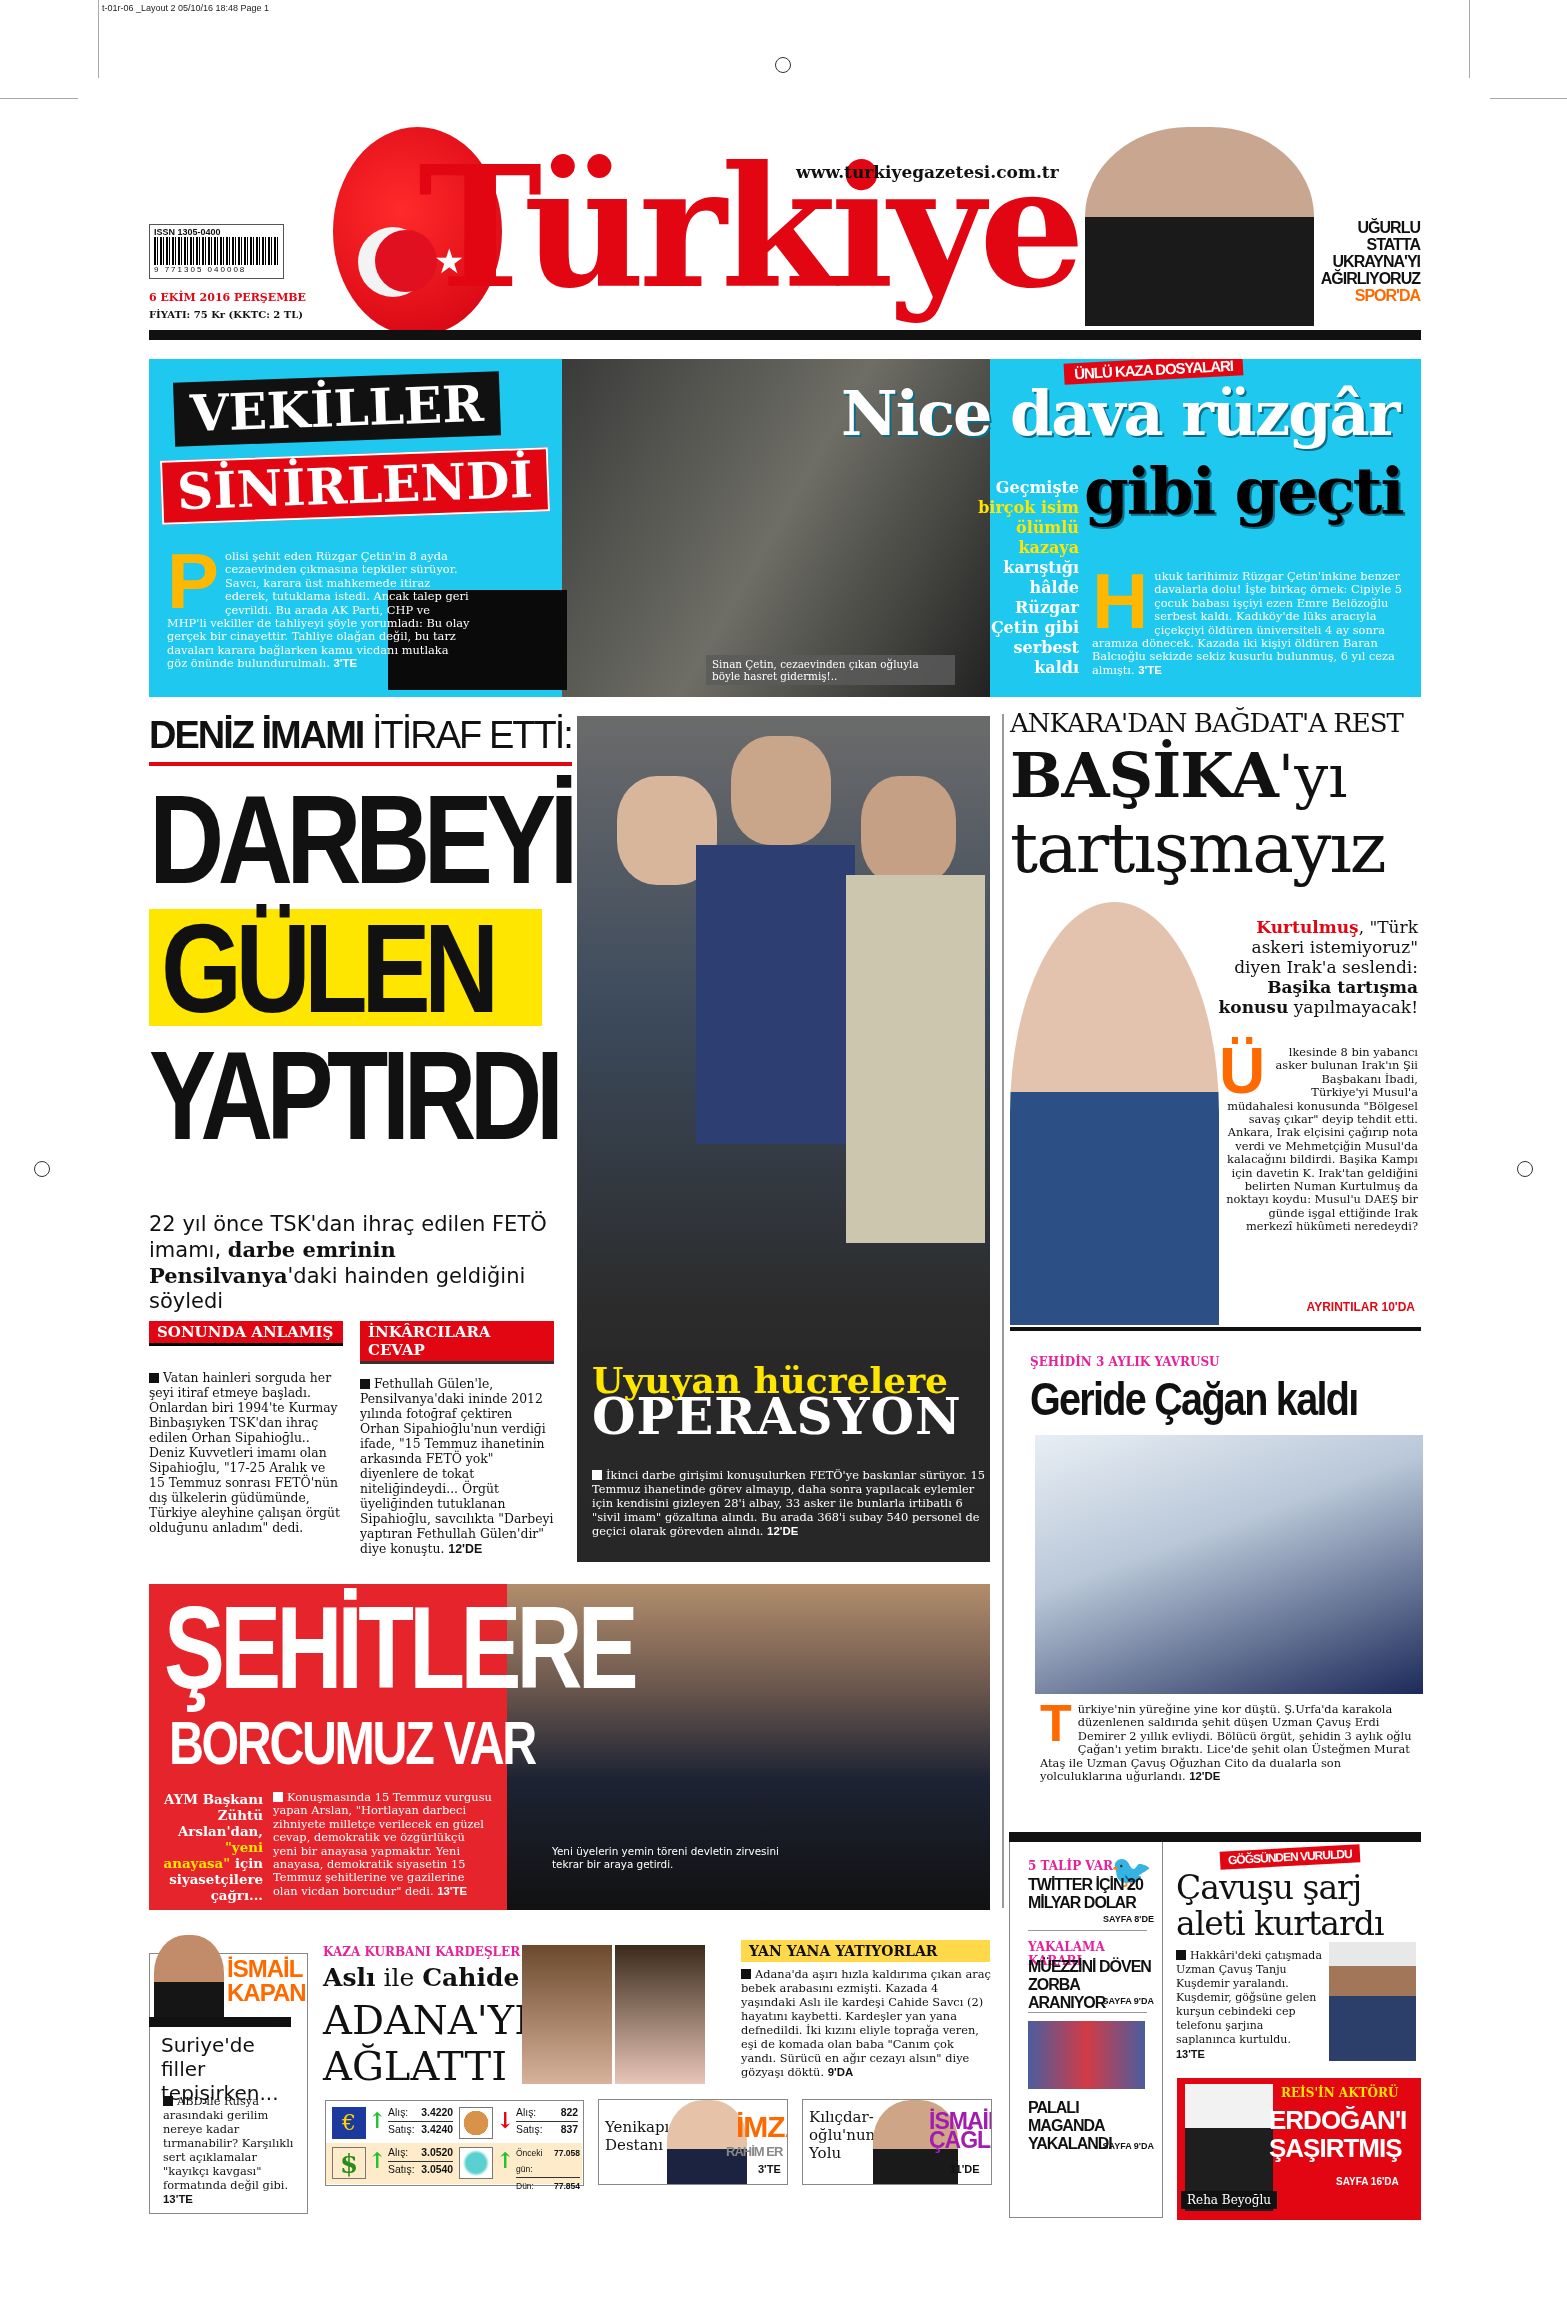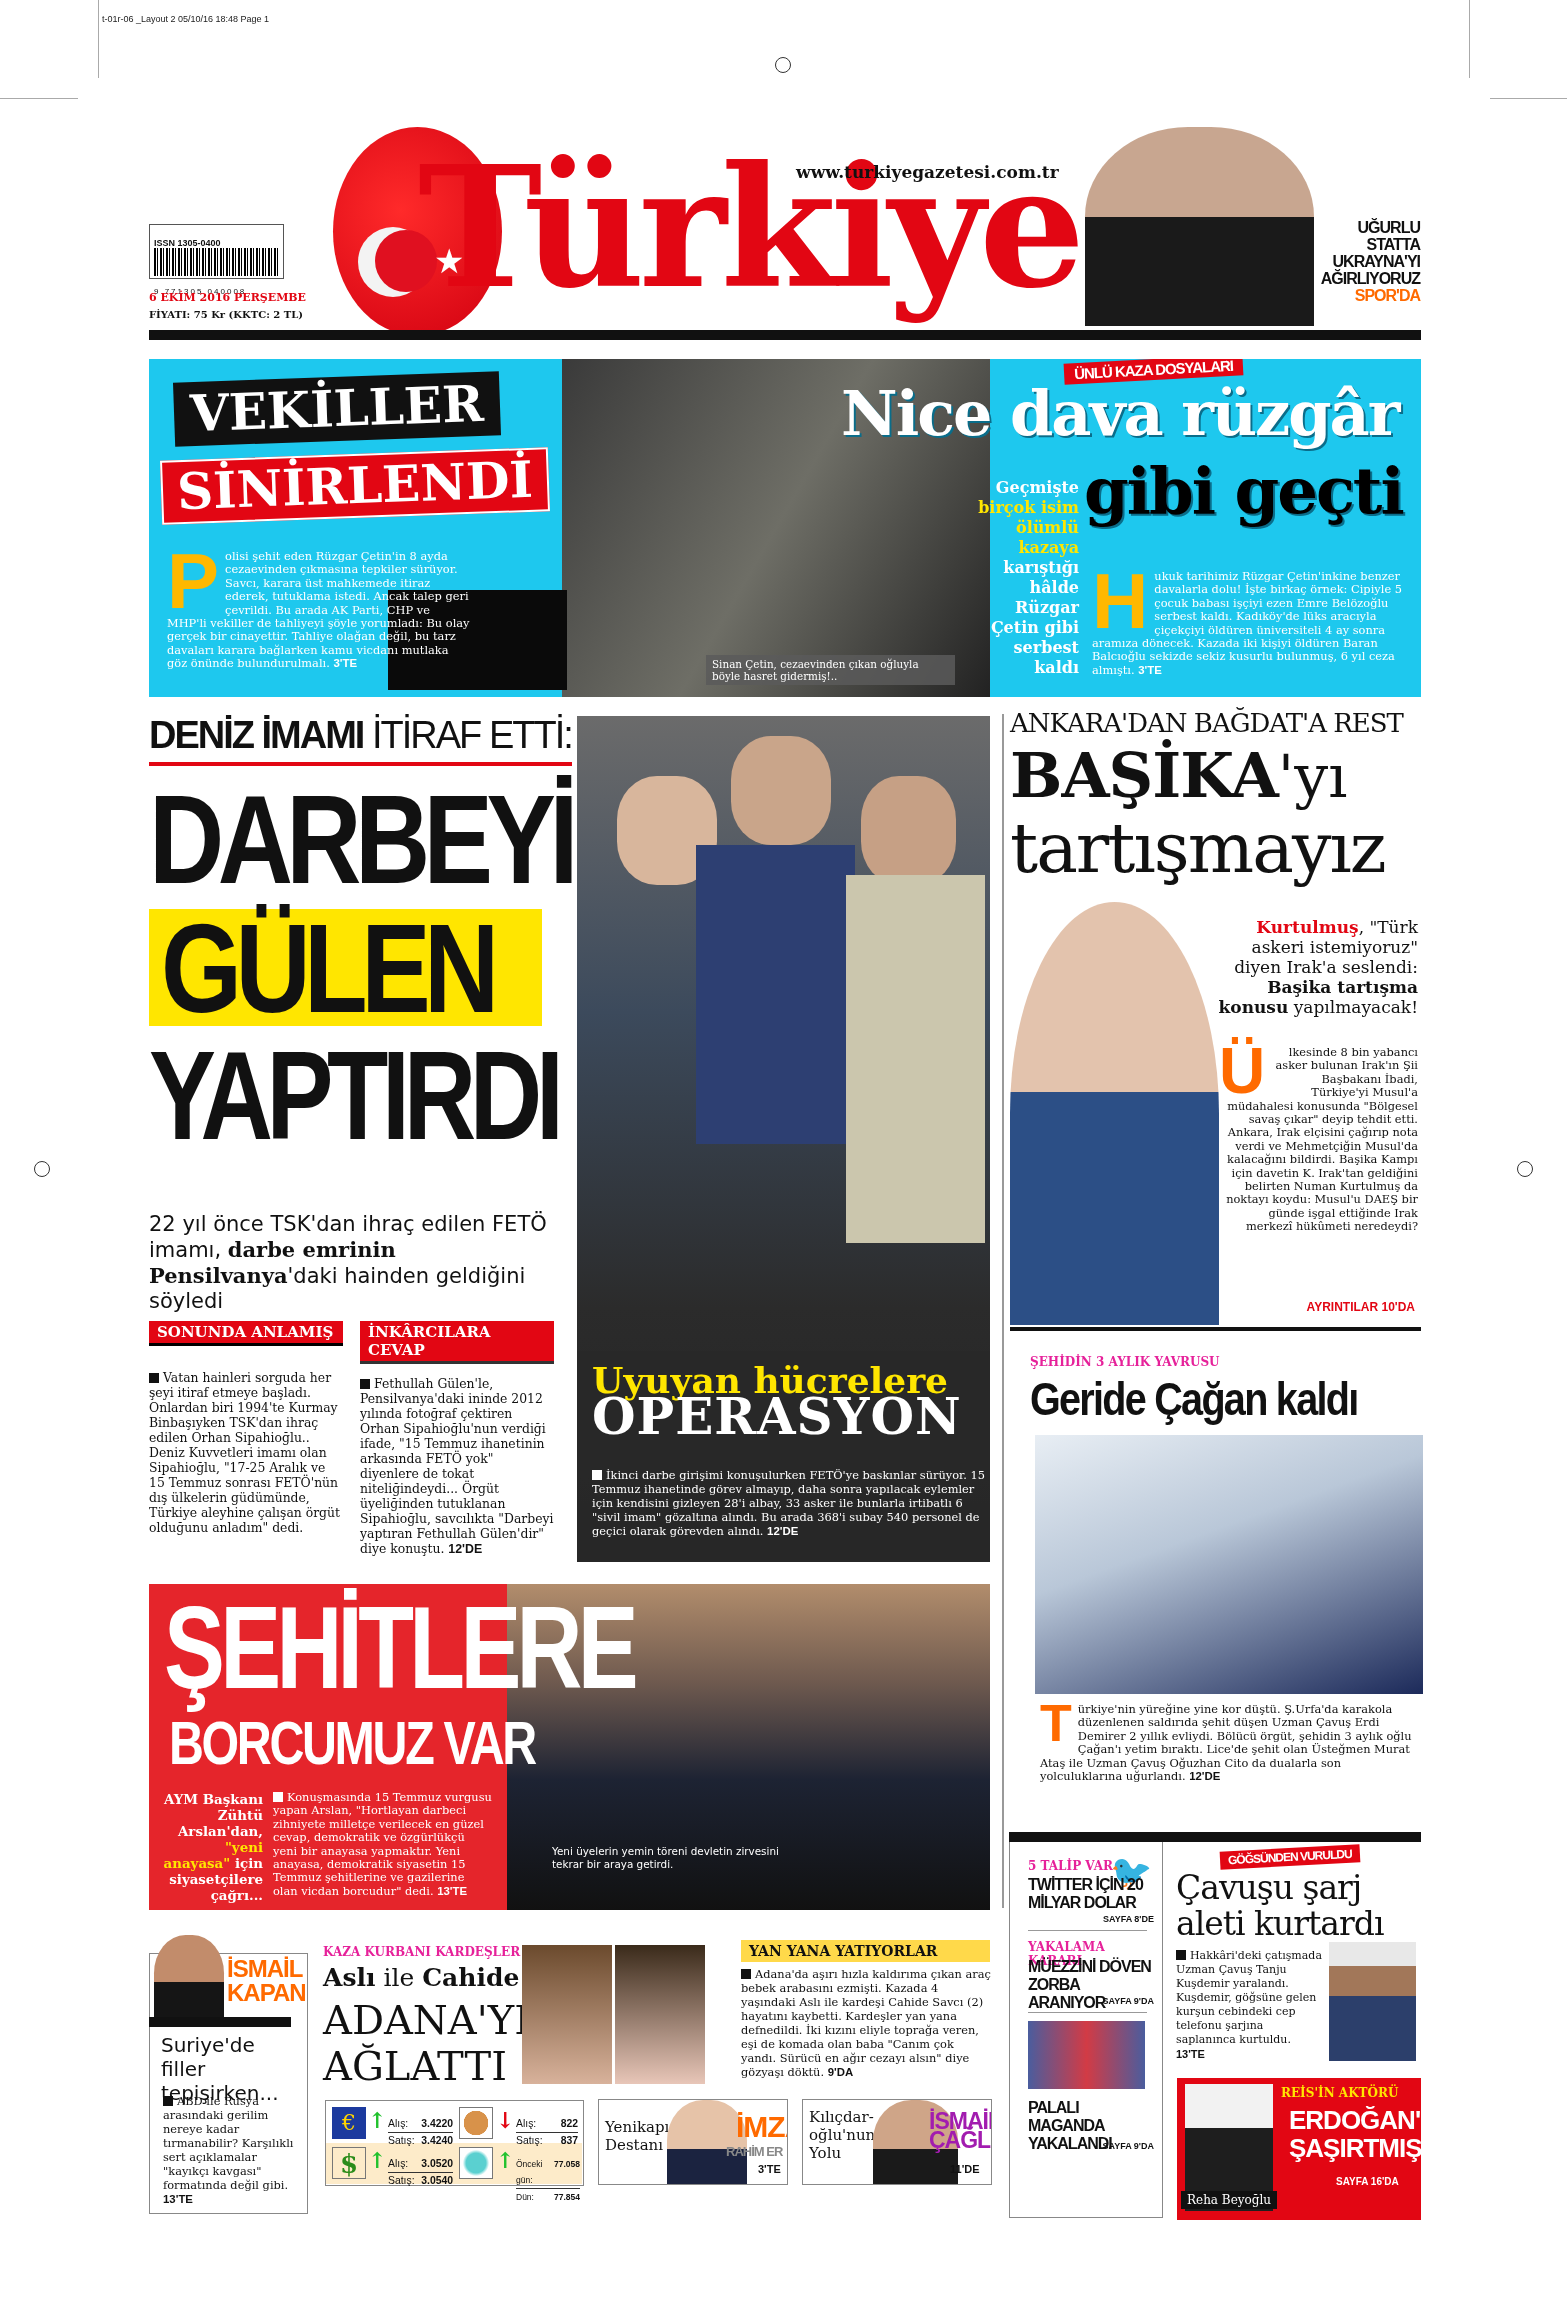--- a/index.html
+++ b/index.html
@@ -1,21 +1,21 @@
 <!DOCTYPE html>
 <html><head>
 <meta charset="utf-8">
 <style>
   * { box-sizing: border-box; margin: 0; padding: 0; }
   body { width: 1567px; height: 2315px; background: #fff; position: relative; overflow: hidden;
          font-family: "DejaVu Serif", serif; color: #111; }
   .abs { position: absolute; }
   .cond { font-family: "Liberation Sans", sans-serif; font-weight: 700; letter-spacing: -1px; }
   .slab { font-family: "DejaVu Serif", serif; font-weight: 700; }
-  .sans { font-family: "Liberation Sans", sans-serif; margin-top: 11px; }
+  .sans { font-family: "Liberation Sans", sans-serif; }
   .body-text { font-family: "DejaVu Serif", serif; font-size: 12.4px; line-height: 15px; }
   .photo { background: linear-gradient(160deg, #5a5a5a, #2a2a2a); }
   .sq { display:inline-block; width:10px; height:10px; background:#111; margin-right:4px; vertical-align: -1px; }
   .sq.w { background:#fff; }
   .dropcap { float:left; font-family:"Liberation Sans",sans-serif; font-weight:900; line-height:0.8; margin-right:6px; }
   .ref { font-family:"Liberation Sans",sans-serif; font-weight:700; }
   .redlabel { background:#e20613; color:#fff; font-family:"DejaVu Serif",serif; font-weight:700; padding:2px 8px; font-size:15px; }
   .box { border:1.5px solid #888; }
 </style>
 </head>
@@ -280,19 +280,19 @@
   <div class="abs cond" style="left:48px;top:6px;background:#e20613;color:#fff;font-size:12px;padding:2px 8px;transform:rotate(-3deg);">GÖĞSÜNDEN VURULDU</div>
   <div class="abs" style="left:4px;top:28px;width:245px;font-size:33px;line-height:36px;letter-spacing:-1px;">Çavuşu şarj aleti kurtardı</div>
   <div class="abs body-text" style="left:4px;top:107px;width:147px;font-size:11px;line-height:14px;"><span class="sq"></span><span>Hakkâri'deki çatışmada Uzman Çavuş Tanju Kuşdemir yaralandı. Kuşdemir, göğsüne gelen kurşun cebindeki cep telefonu şarjına saplanınca kurtuldu.</span> <span class="ref">13'TE</span></div>
   <div class="abs photo" style="left:157px;top:100px;width:87px;height:119px;background:linear-gradient(180deg,#e8e8e8 0 20%,#a27759 20% 45%,#2c3f6b 45%);"></div>
 </div>
 
 <div class="abs" style="left:1177px;top:2078px;width:244px;height:142px;background:#e20613;">
   <div class="abs photo" style="left:8px;top:6px;width:88px;height:127px;background:linear-gradient(180deg,#f2f2f2 0 35%,#1e1e1e 35%);"></div>
   <div class="abs" style="left:4px;top:113px;background:#111;color:#fff;font-size:12px;padding:2px 6px;">Reha Beyoğlu</div>
   <div class="abs slab" style="left:104px;top:8px;color:#ffe600;font-size:12px;">REİS'İN AKTÖRÜ</div>
-  <div class="abs cond" style="left:112px;top:28px;color:#fff;font-size:26px;line-height:28px;">
+  <div class="abs cond" style="left:92px;top:28px;color:#fff;font-size:26px;line-height:28px;">
     <div>ERDOĞAN'I</div>
     <div>ŞAŞIRTMIŞ</div>
   </div>
   <div class="abs ref" style="left:159px;top:98px;color:#fff;font-size:10px;">SAYFA 16'DA</div>
 </div>
 
 
 </body></html>

